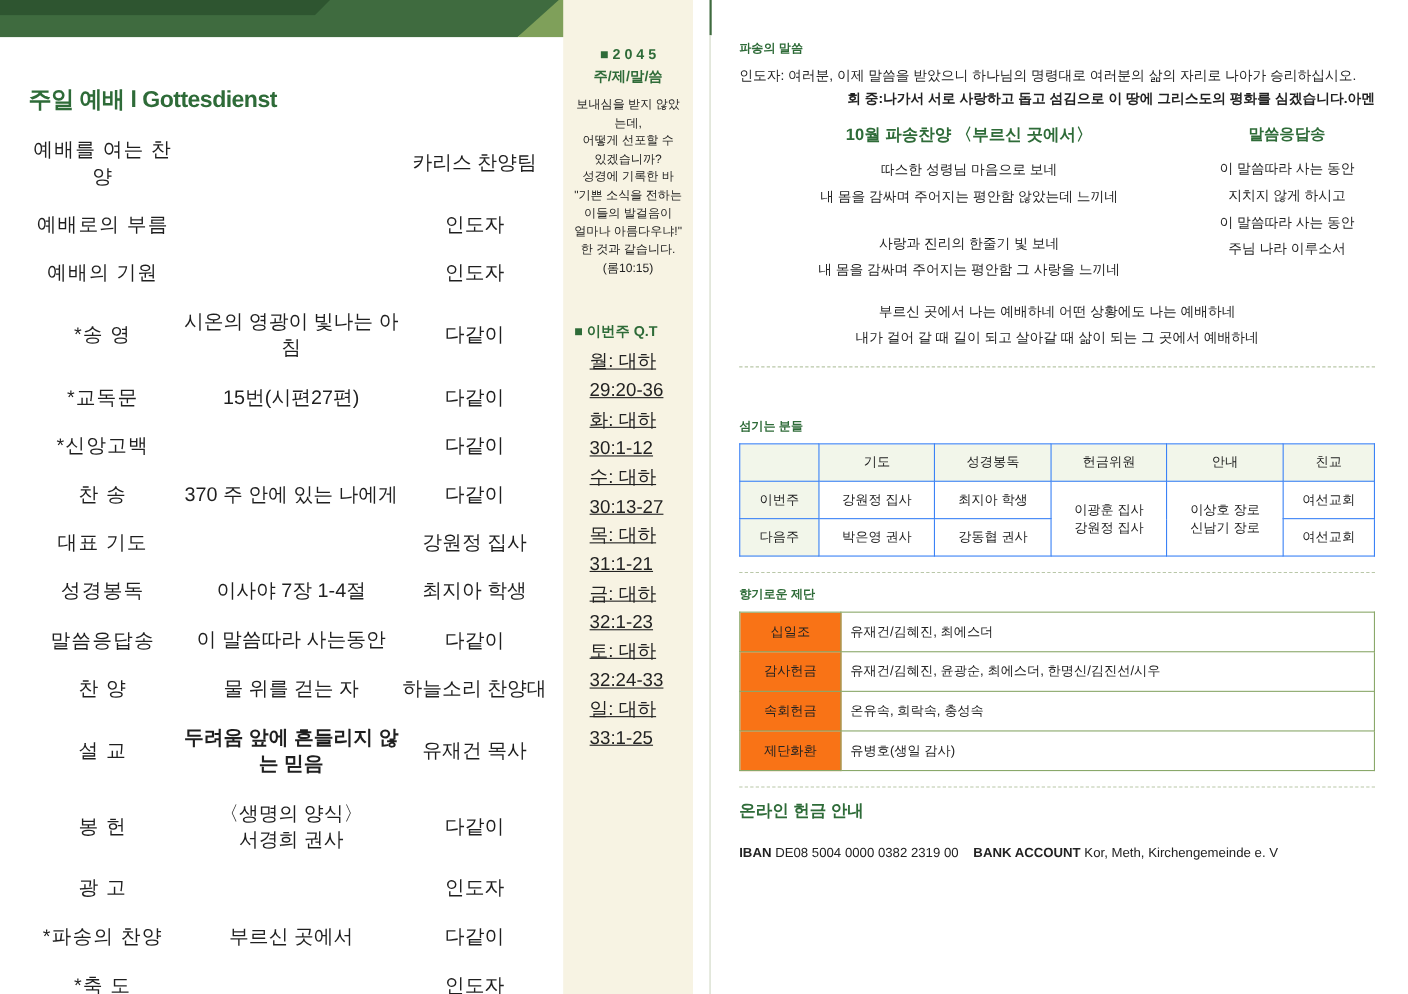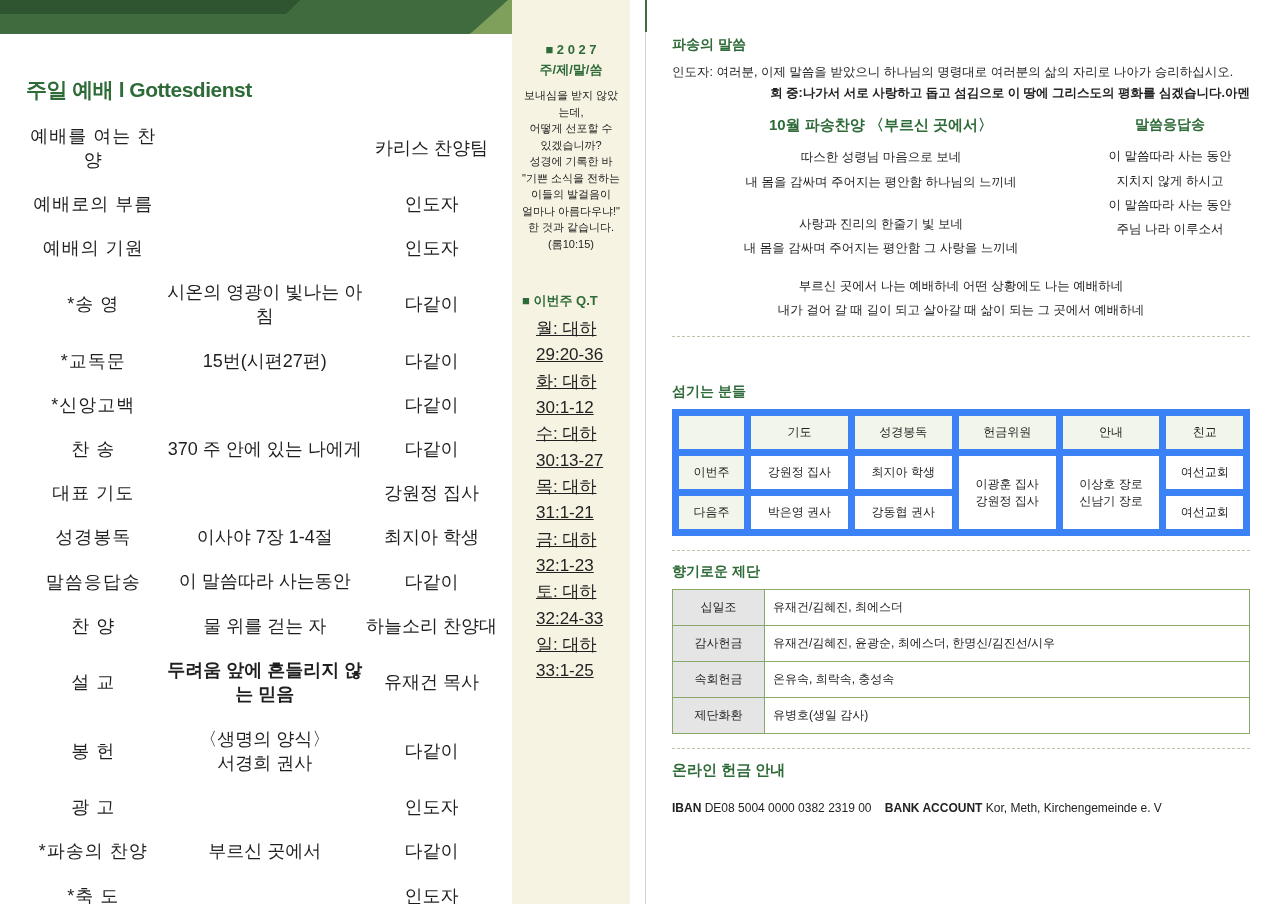--- a/index.html
+++ b/index.html
@@ -76,49 +76,49 @@
   .mid-qt-head {
     color:#2e6b38; font-weight:bold; font-size:13px; text-align:left; margin-left:2px;
   }
   .mid-qt-body { margin-top:6px; font-size:17px; line-height:1.55; text-align:left; margin-left:16px;text-decoration:underline; }
 
   
   .right-col {
     position:absolute; left:648px; top:0; width:632px; height:904px;
     padding: 36px 30px 0 24px;
   }
-  .sec-title { color:#2e6b38; font-weight:bold; font-size:14px; margin-bottom:8px; }
+  .sec-title { color:#2e6b38; font-weight:bold; font-size:11px; margin-bottom:8px; }
   .send-line { font-size:12.5px; line-height:1.7; }
   .send-resp { font-weight:bold; text-align:right; font-size:12.5px; margin-top:2px; }
 
   .hymn-wrap { display:flex; margin-top:14px; }
   .hymn-main { flex:1; text-align:center; }
   .hymn-title { color:#2e6b38; font-weight:bold; font-size:15px; margin-bottom:10px; }
   .hymn-body { font-size:12.5px; line-height:1.95; }
   .hymn-side { width:160px; text-align:center; }
   .hymn-side .t { color:#2e6b38; font-weight:bold; font-size:14px; margin-bottom:10px; }
   .hymn-side .b { font-size:12.5px; line-height:1.95; }
 
   .hymn-foot { font-size:12.5px; line-height:1.9; margin-top:14px; text-align:center; }
 
   hr.dash { border:0; border-top:1px dashed #b9c7a8; margin:14px 0 12px 0; }
 
   table.serve, table.offer {
     width:100%; border-collapse:collapse; font-size:12px;
   }
   table.serve th, table.serve td {
-    border:7px solid #3b82f6; padding:8px 4px; text-align:center; vertical-align:middle;
+    border:1px solid #3b82f6; padding:8px 4px; text-align:center; vertical-align:middle;
   }
   table.serve th { background:#f2f6ea; font-weight:normal; }
   table.serve td.wk { background:#f2f6ea; }
 
   table.offer td {
     border:1px solid #8aa86a; padding:9px 8px; font-size:12px; vertical-align:middle;
   }
-  table.offer td.k { width:92px; text-align:center; background:#e5e5e5; }
+  table.offer td.k { width:92px; text-align:center; background:#f97316; }
 
   .online-title { color:#2e6b38; font-weight:bold; font-size:15px; margin-bottom:21px; }
   .online-line { font-size:12px; }
   .online-line b { font-weight:bold; }
   .nowrapline { white-space:nowrap; }
 </style>
 </head>
 <body>
 
 <div class="corner-deco">
@@ -212,21 +212,21 @@
         <tr>
           <td class="ord-name">*축 도</td>
           <td class="ord-mid two-line" style="white-space: pre-line;"></td>
           <td class="ord-who">인도자</td>
         </tr>
       </tbody>
   </table>
 </div>
 
 <div class="mid-col">
-  <div class="mid-head" style="white-space: pre-line;">■ 2 0 2 7
+  <div class="mid-head" style="white-space: pre-line;">■ 2 0 4 5
 주/제/말/씀</div>
   <div class="mid-body" style="white-space: pre-line;">보내심을 받지 않았는데,
 어떻게 선포할 수
 있겠습니까?
 성경에 기록한 바
 "기쁜 소식을 전하는
 이들의 발걸음이
 얼마나 아름다우냐!"
 한 것과 같습니다.
 (롬10:15)</div>
@@ -244,21 +244,21 @@
 <div class="right-col">
 
   <div class="sec-title" style="white-space: pre-line;">파송의 말씀</div>
   <div class="send-line" style="white-space: pre-line;">인도자: 여러분, 이제 말씀을 받았으니 하나님의 명령대로 여러분의 삶의 자리로 나아가 승리하십시오.</div>
   <div class="send-resp" style="white-space: pre-line;">회 중:나가서 서로 사랑하고 돕고 섬김으로 이 땅에 그리스도의 평화를 심겠습니다.아멘</div>
 
   <div class="hymn-wrap">
     <div class="hymn-main">
       <div class="hymn-title" style="white-space: pre-line;">10월  파송찬양 〈부르신 곳에서〉</div>
       <div class="hymn-body" style="white-space: pre-line;">따스한 성령님 마음으로 보네
-내 몸을 감싸며 주어지는 평안함 하나님의 느끼네</div>
+내 몸을 감싸며 주어지는 평안함 않았는데 느끼네</div>
       <div style="height:18px"></div>
       <div class="hymn-body" style="white-space: pre-line;">사랑과 진리의 한줄기 빛 보네
 내 몸을 감싸며 주어지는 평안함 그 사랑을 느끼네</div>
     </div>
     <div class="hymn-side">
       <div class="t" style="white-space: pre-line;">말씀응답송</div>
       <div class="b" style="white-space: pre-line;">이 말씀따라 사는 동안
 지치지 않게 하시고
 이 말씀따라 사는 동안
 주님 나라 이루소서</div>

